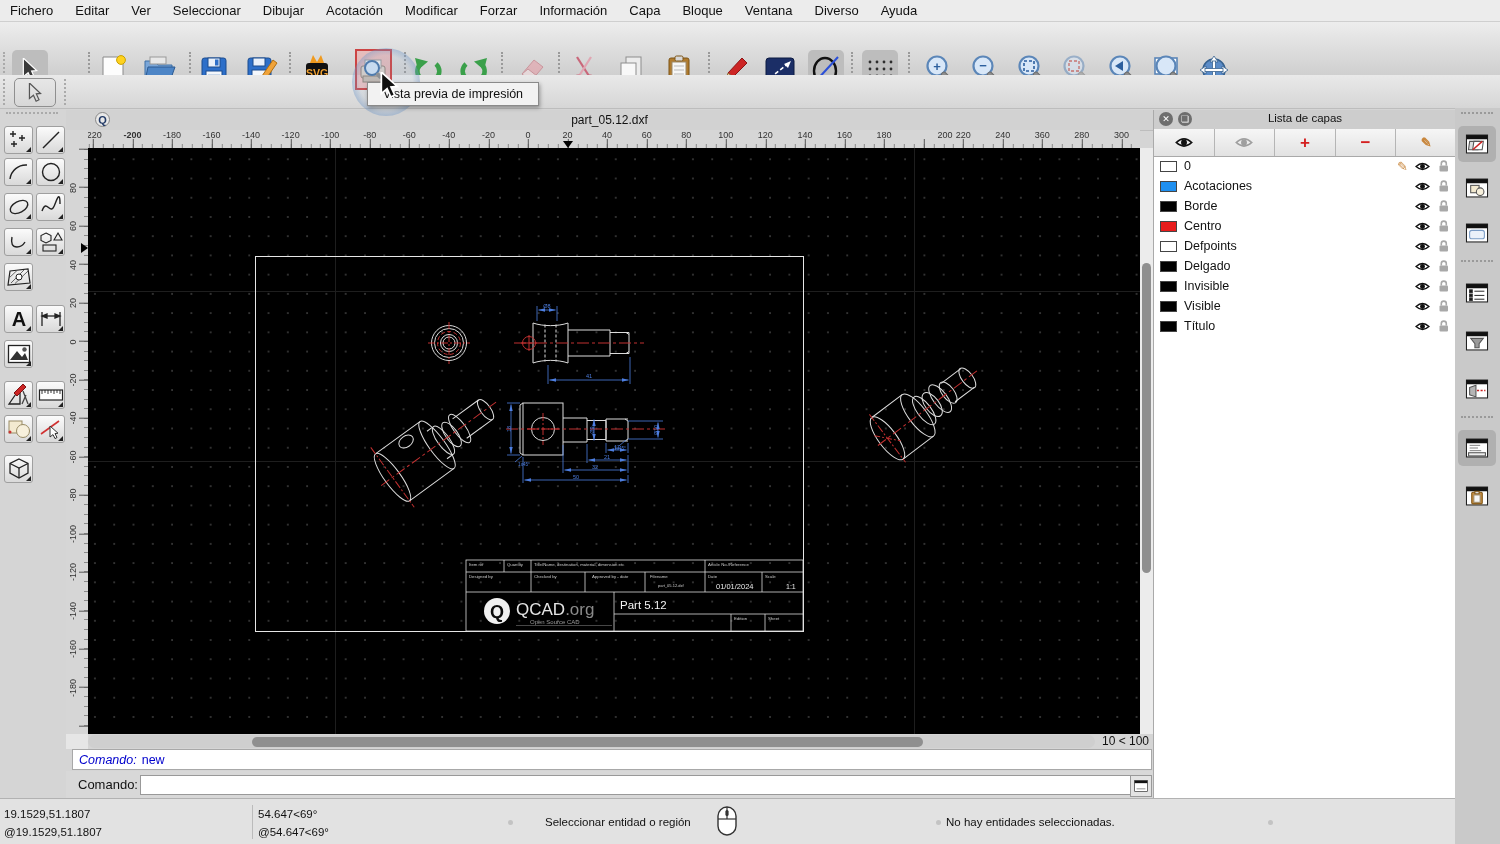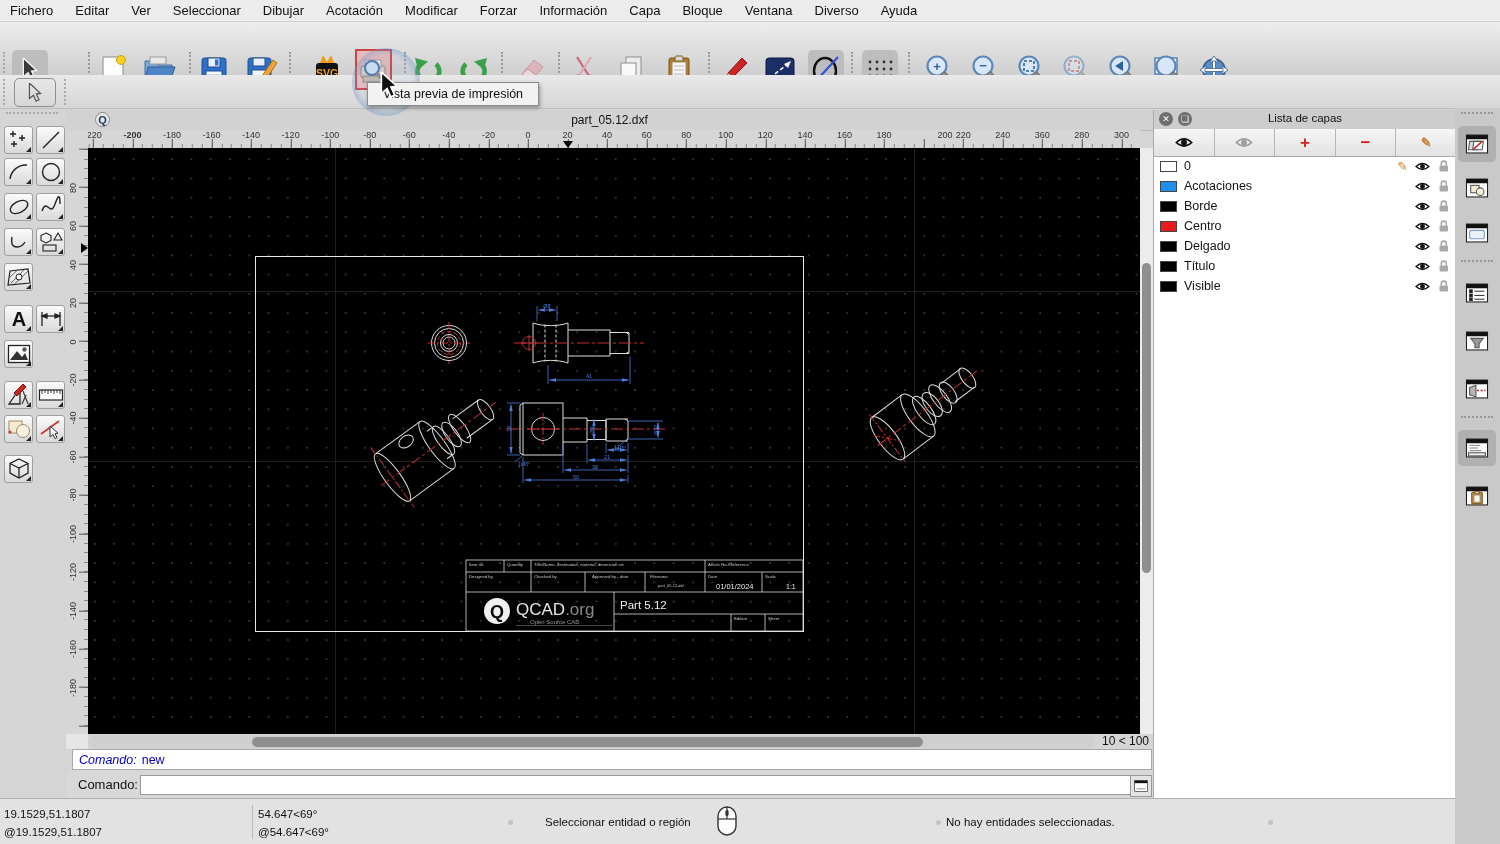--- a/index.html
+++ b/index.html
@@ -194,21 +194,21 @@
   </div>
   <div class="tbi" style="left:244px">
     <svg width="32" height="32" viewBox="0 0 32 32">
         <rect x="2" y="4" width="23" height="23" rx="2.5" fill="#2d6fc9" stroke="#1c4c8e"></rect>
         <rect x="7" y="4" width="12" height="8" fill="#e9f0fa" stroke="#1c4c8e"></rect>
         <rect x="6" y="16" width="15" height="11" fill="#f4f7fb" stroke="#1c4c8e"></rect>
         <polygon points="16,22 27,6 31,9 20,25 15,26.5" fill="#f0a33a" stroke="#b06f12"></polygon>
       </svg>
   </div>
   <div class="sep" style="left:289px"></div>
-  <div class="tbi" style="left:309px">
+  <div class="tbi" style="left:299px">
     <svg width="32" height="34" viewBox="0 0 32 34">
         <polygon points="9,10 12,2 16,9 20,2 23,10" fill="#f09a1e"></polygon>
         <rect x="5" y="10" width="22" height="17" rx="3" fill="#111"></rect>
         <text x="16" y="23" text-anchor="middle" font-size="10" font-weight="bold" fill="#f0a importante"></text>
         <text x="16" y="23.5" text-anchor="middle" font-size="10.5" font-weight="bold" fill="#f0a030">SVG</text>
       </svg>
   </div>
 
   <div id="ppbox" class="abs"></div>
   <div id="ppglow" class="abs"></div>
@@ -836,44 +836,66 @@
       <span>Centro</span>
         <span class="flex1"></span>
       <svg width="15" height="11" viewBox="0 0 14 10">
           <use href="#eye"></use>
         </svg>
       <svg width="13" height="12" viewBox="0 0 12 12">
           <use href="#lock"></use>
         </svg>
     </div>
     <div class="lrow">
+      <span class="sw" style="background: rgb(255, 255, 255);"></span>
+      <span>Defpoints</span>
+        <span class="flex1"></span>
+      <svg width="15" height="11" viewBox="0 0 14 10">
+          <use href="#eye"></use>
+        </svg>
+      <svg width="13" height="12" viewBox="0 0 12 12">
+          <use href="#lock"></use>
+        </svg>
+    </div>
+    <div class="lrow">
       <span class="sw" style="background: rgb(0, 0, 0);"></span>
       <span>Delgado</span>
         <span class="flex1"></span>
       <svg width="15" height="11" viewBox="0 0 14 10">
           <use href="#eye"></use>
         </svg>
       <svg width="13" height="12" viewBox="0 0 12 12">
           <use href="#lock"></use>
         </svg>
     </div>
     <div class="lrow">
       <span class="sw" style="background: rgb(0, 0, 0);"></span>
-      <span>Título</span>
+      <span>Invisible</span>
         <span class="flex1"></span>
       <svg width="15" height="11" viewBox="0 0 14 10">
           <use href="#eye"></use>
         </svg>
       <svg width="13" height="12" viewBox="0 0 12 12">
           <use href="#lock"></use>
         </svg>
     </div>
     <div class="lrow">
       <span class="sw" style="background: rgb(0, 0, 0);"></span>
       <span>Visible</span>
+        <span class="flex1"></span>
+      <svg width="15" height="11" viewBox="0 0 14 10">
+          <use href="#eye"></use>
+        </svg>
+      <svg width="13" height="12" viewBox="0 0 12 12">
+          <use href="#lock"></use>
+        </svg>
+    </div>
+    <div class="lrow">
+      <span class="sw" style="background: rgb(0, 0, 0);"></span>
+      <span>Título</span>
         <span class="flex1"></span>
       <svg width="15" height="11" viewBox="0 0 14 10">
           <use href="#eye"></use>
         </svg>
       <svg width="13" height="12" viewBox="0 0 12 12">
           <use href="#lock"></use>
         </svg>
     </div>
   </div>
 </div>

